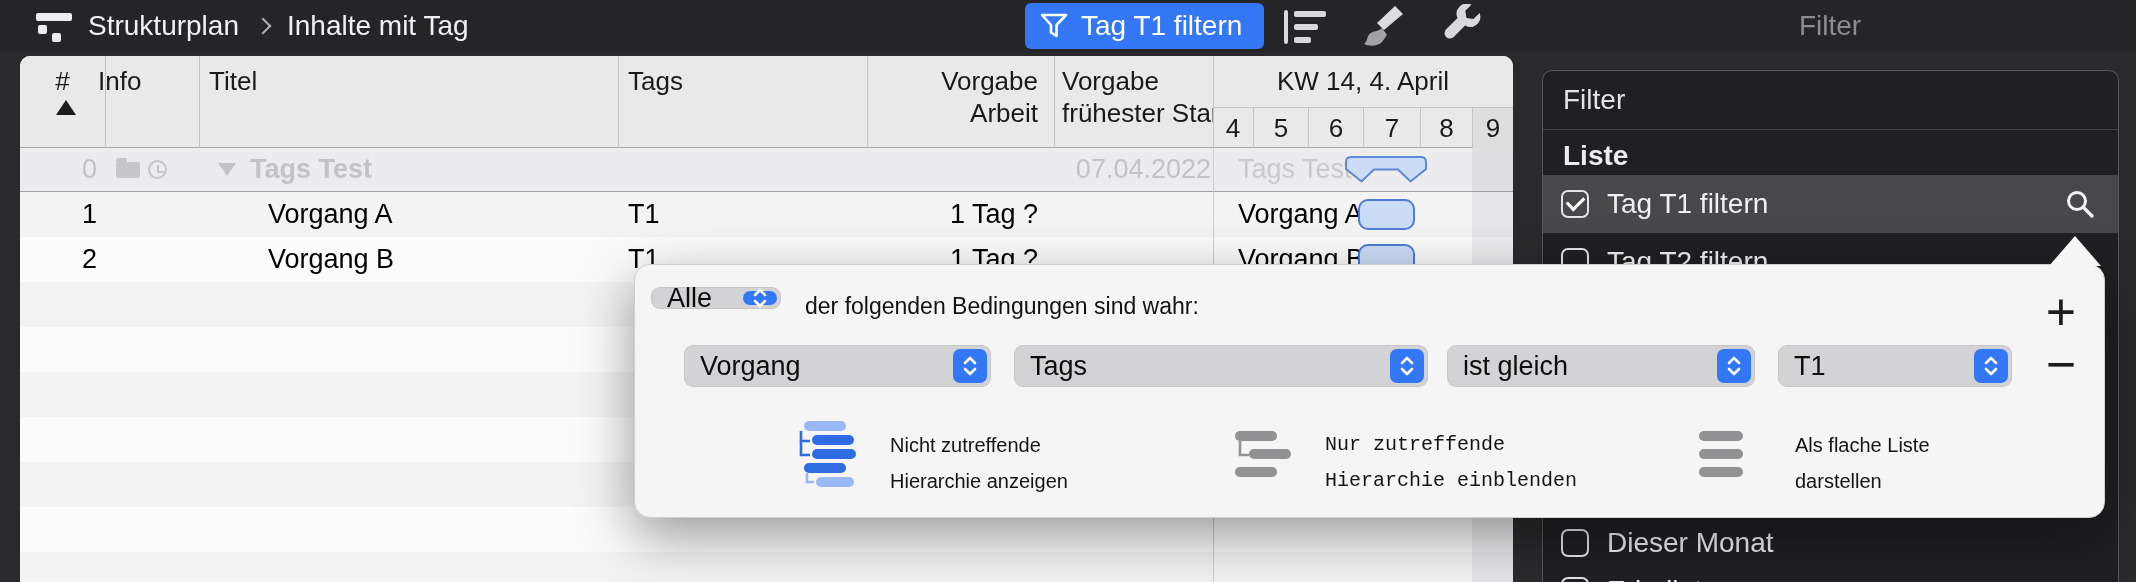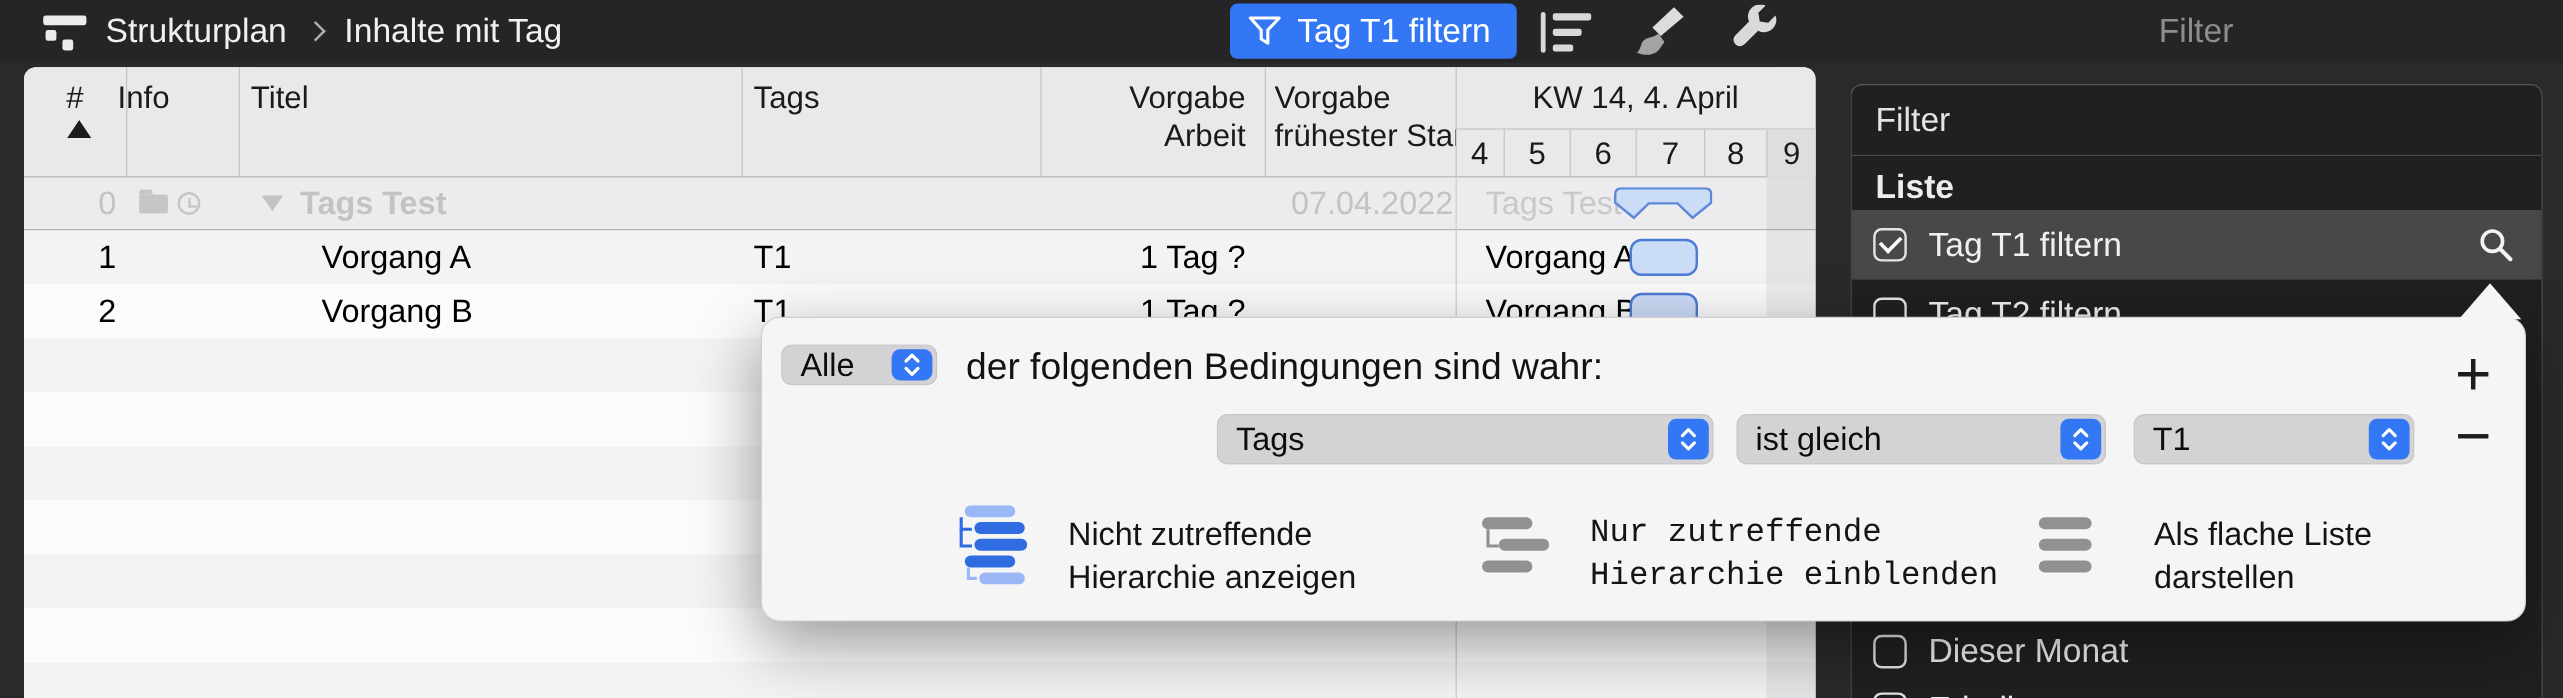--- a/index.html
+++ b/index.html
@@ -62,24 +62,24 @@
   .cb { position:absolute; left:18px; top:50%; transform:translateY(-50%); width:28px; height:28px; border:2.5px solid #e4e4e6; border-radius:7px; }
   .cb.checked::after { content:""; position:absolute; left:4px; top:4px; width:14px; height:8px; border-left:3.2px solid #fff; border-bottom:3.2px solid #fff; transform:rotate(-45deg); }
   .sb-label { position:absolute; left:64px; top:0; height:100%; display:flex; align-items:center; font-size:28px; color:#f0f0f2; }
   .loupe { position:absolute; right:22px; top:50%; transform:translateY(-50%); }
 
   
   .popover { position:absolute; left:634px; top:264px; width:1471px; height:254px; background:#f5f5f6; border:1px solid #cfcfd1; border-radius:16px; box-shadow:0 18px 55px rgba(0,0,0,0.40); z-index:5; }
   .pop-arrow { position:absolute; left:2049px; top:236px; width:0; height:0; border-left:26px solid transparent; border-right:26px solid transparent; border-bottom:30px solid #f5f5f6; z-index:6; }
   .popup { position:absolute; height:42px; background:#d3d3d5; border-radius:9px; display:flex; align-items:center; padding-left:16px; font-size:27px; color:#0c0c0d; box-shadow:inset 0 0 0 1px rgba(0,0,0,0.06); }
   .popup .chev-box { position:absolute; right:4px; top:4px; bottom:4px; width:34px; background:#3377f4; border-radius:7px; display:flex; align-items:center; justify-content:center; }
-  .pop-intro { position:absolute; left:170px; top:22px; height:38px; line-height:38px; font-size:31px; color:#121212; }
+  .pop-intro { position:absolute; left:170px; top:22px; height:38px; line-height:38px; font-size:23px; color:#121212; }
   .pm-btn { position:absolute; left:1400px; width:52px; height:52px; text-align:center; font-size:52px; color:#1c1c1e; line-height:50px; }
   .option { position:absolute; top:156px; display:flex; gap:34px; }
-  .option .txt { font-size:27px; line-height:36px; color:#141414; padding-top:6px; }
+  .option .txt { font-size:20px; line-height:36px; color:#141414; padding-top:6px; }
 
   .ghost { color:#c9c9cb; }
 </style>
 </head>
 <body>
 
 <div class="toolbar">
   <div class="wbs-icon">
     <i style="left:0;top:0;width:36px;height:8px;border-radius:2px;"></i>
     <i style="left:2px;top:12px;width:9px;height:9px;border-radius:2px;"></i>
@@ -229,30 +229,38 @@
 
   <div class="sb-row" style="top:496px;height:48px;">
     <span class="cb"></span>
     <span class="sb-label">Erledigt</span>
   </div>
 </div>
 
 <div class="pop-arrow"></div>
 <div class="popover">
 
-  <div class="popup" style="left:16px;top:22px;width:130px;height:34px;">
+  <div class="popup" style="left:16px;top:22px;width:130px;height:22px;">
     <span>Alle</span>
     <span class="chev-box">
       <svg width="16" height="24" viewBox="0 0 16 24">
           <path d="M3 9 L8 4 L13 9 M3 15 L8 20 L13 15" fill="none" stroke="#fff" stroke-width="2.6" stroke-linecap="round" stroke-linejoin="round"></path>
         </svg>
     </span>
   </div>
   <div class="pop-intro">der folgenden Bedingungen sind wahr:</div>
 
+  <div class="popup" style="left:49px;top:80px;width:307px;">
+    <span>Vorgang</span>
+    <span class="chev-box">
+      <svg width="16" height="24" viewBox="0 0 16 24">
+          <path d="M3 9 L8 4 L13 9 M3 15 L8 20 L13 15" fill="none" stroke="#fff" stroke-width="2.6" stroke-linecap="round" stroke-linejoin="round"></path>
+        </svg>
+    </span>
+  </div>
   <div class="popup" style="left:379px;top:80px;width:414px;">
     <span>Tags</span>
     <span class="chev-box">
       <svg width="16" height="24" viewBox="0 0 16 24">
           <path d="M3 9 L8 4 L13 9 M3 15 L8 20 L13 15" fill="none" stroke="#fff" stroke-width="2.6" stroke-linecap="round" stroke-linejoin="round"></path>
         </svg>
     </span>
   </div>
   <div class="popup" style="left:812px;top:80px;width:308px;">
     <span>ist gleich</span>

